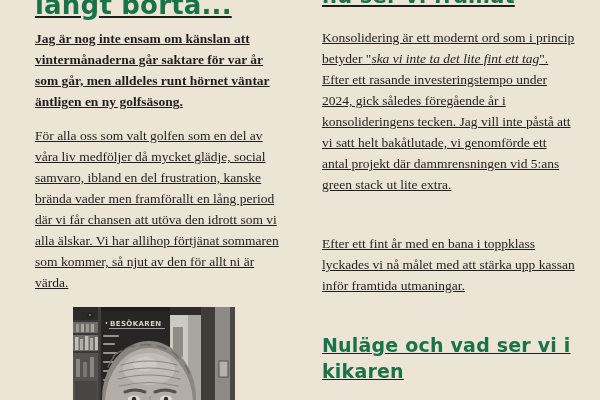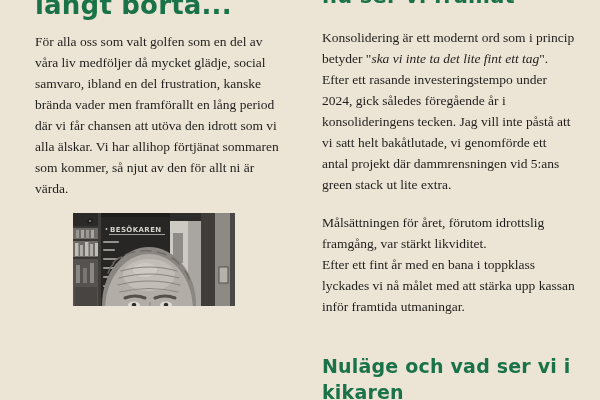--- a/index.html
+++ b/index.html
@@ -5,21 +5,21 @@
   html, body { margin: 0; padding: 0; }
   .page {
     position: relative;
     width: 600px;
     height: 400px;
     background: #ECE4D5;
     overflow: hidden;
     font-family: "Liberation Serif", serif;
     color: #201E1C;
   }
-  .col { position: absolute; top: 0; }
+  .col { position: absolute; top: 0; text-decoration: underline; }
   .col-left  { left: 35px;  width: 252px; }
   .col-right { left: 322px; width: 254px; }
 
   .green-heading {
     font-family: "DejaVu Sans", sans-serif;
     font-weight: bold;
     color: #1A7348;
     letter-spacing: 0.2px;
   }
   h1.green-heading {
@@ -57,20 +57,21 @@
   }
 </style>
 </head>
 <body>
 
 <div class="page">
 
   <div class="col col-left">
     <h1 class="green-heading">långt borta...</h1>
 
+    <p class="intro">Jag är nog inte ensam om känslan att vintermånaderna går saktare för var år som går, men alldeles runt hörnet väntar äntligen en ny golfsäsong.</p>
 
     <p class="body-left">För alla oss som valt golfen som en del av våra liv medföljer då mycket glädje, social samvaro, ibland en del frustration, kanske brända vader men framförallt en lång period där vi får chansen att utöva den idrott som vi alla älskar. Vi har allihop förtjänat sommaren som kommer, så njut av den för allt ni är värda.</p>
 
     <svg class="photo" viewBox="0 0 162 93" xmlns="http://www.w3.org/2000/svg">
 
       <rect x="0" y="0" width="162" height="93" fill="#A9A5A0"></rect>
 
       <rect x="0" y="0" width="27" height="93" fill="#6F6B67"></rect>
       <rect x="0" y="0" width="27" height="13" fill="#2C2A28"></rect>
       <circle cx="17" cy="8" r="2.6" fill="#1F1E1D"></circle>
@@ -151,18 +152,18 @@
         <line x1="77" y1="89" x2="77" y2="93" stroke="#9A958F" stroke-width="1.5"></line>
       </g>
     </svg>
   </div>
 
   <div class="col col-right">
     <h2 class="green-heading cut-top">nu ser vi framåt</h2>
 
     <p class="body-r1"><span>Konsolidering är ett modernt ord som i princip betyder "</span><em>ska vi inte ta det lite fint ett tag</em><span>". Efter ett rasande investeringstempo under 2024, gick således föregående år i konsolideringens tecken. Jag vill inte påstå att vi satt helt bakåtlutade, vi genomförde ett antal projekt där dammrensningen vid 5:ans green stack ut lite extra.</span></p>
 
-    <p class="body-r2"><span>Målsättningen för året, förutom idrottslig framgång, var stärkt likviditet.</span><br><span>Efter ett fint år med en bana i toppklass lyckades vi nå målet med att stärka upp kassan inför framtida utmaningar.</span></p>
+    <p class="body-r2"><br><span>Efter ett fint år med en bana i toppklass lyckades vi nå målet med att stärka upp kassan inför framtida utmaningar.</span></p>
 
     <h2 class="green-heading bottom">Nuläge och vad ser vi i kikaren</h2>
   </div>
 
 </div>
 
 </body></html>

